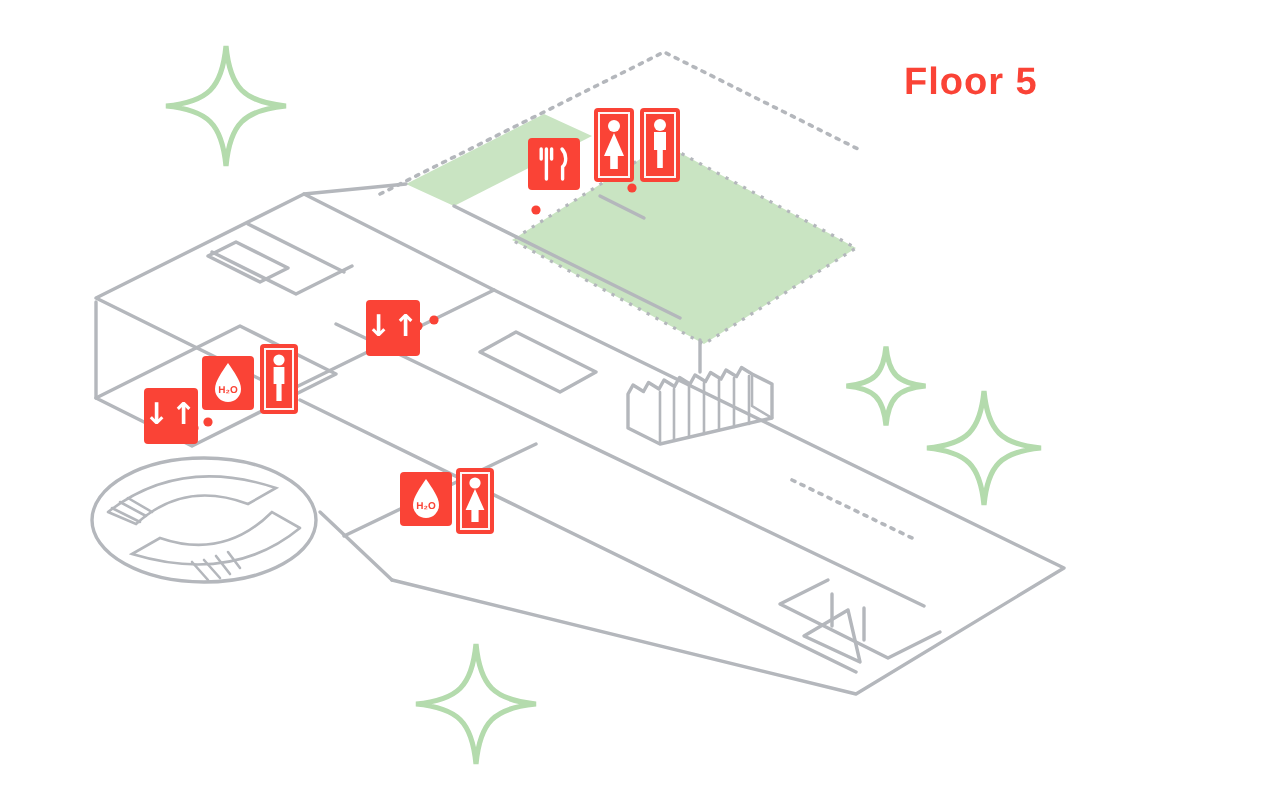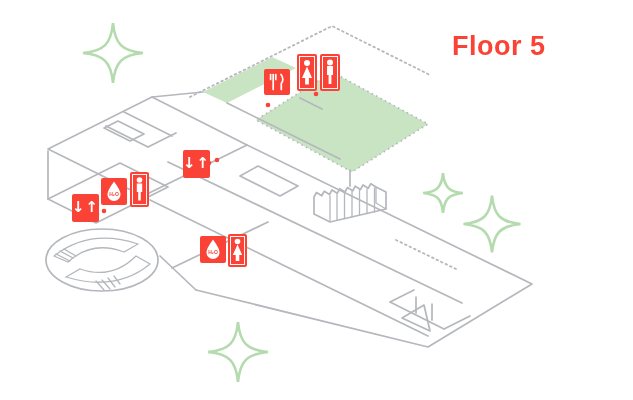--- a/index.html
+++ b/index.html
@@ -9,21 +9,21 @@
     --wall-gray:#b4b7bc;
     --background:#ffffff;
   }
   html,body{margin:0;padding:0;background:#f3f3f3;}
   .stage{
     position:relative;width:633px;height:400px;background:var(--background);
     overflow:hidden;font-family:"Liberation Sans",sans-serif;
   }
   .floor-label{
     position:absolute;left:452px;top:31px;
-    font-size:27px;font-weight:bold;color:var(--accent-red);letter-spacing:.5px;
+    font-size:19px;font-weight:bold;color:var(--accent-red);letter-spacing:.5px;
   }
   svg.plan{position:absolute;left:0;top:0;}
   .wall{fill:none;stroke:var(--wall-gray);stroke-width:1.7;stroke-linecap:round;stroke-linejoin:round;}
   .wall-thin{fill:none;stroke:var(--wall-gray);stroke-width:1.3;stroke-linecap:round;}
   .dotted{fill:none;stroke:var(--wall-gray);stroke-width:1.8;stroke-dasharray:1.6 3.4;stroke-linecap:round;}
   .green-fill{fill:var(--area-green);stroke:none;}
   .green-dotted{fill:var(--area-green);stroke:var(--wall-gray);stroke-width:1.6;stroke-dasharray:1.6 3.4;}
   .white-shape{fill:#fff;stroke:var(--wall-gray);stroke-width:1.7;}
   .sparkle{fill:#fff;stroke:var(--sparkle-green);stroke-width:2.6;vector-effect:non-scaling-stroke;}
   .dot{fill:var(--accent-red);}

